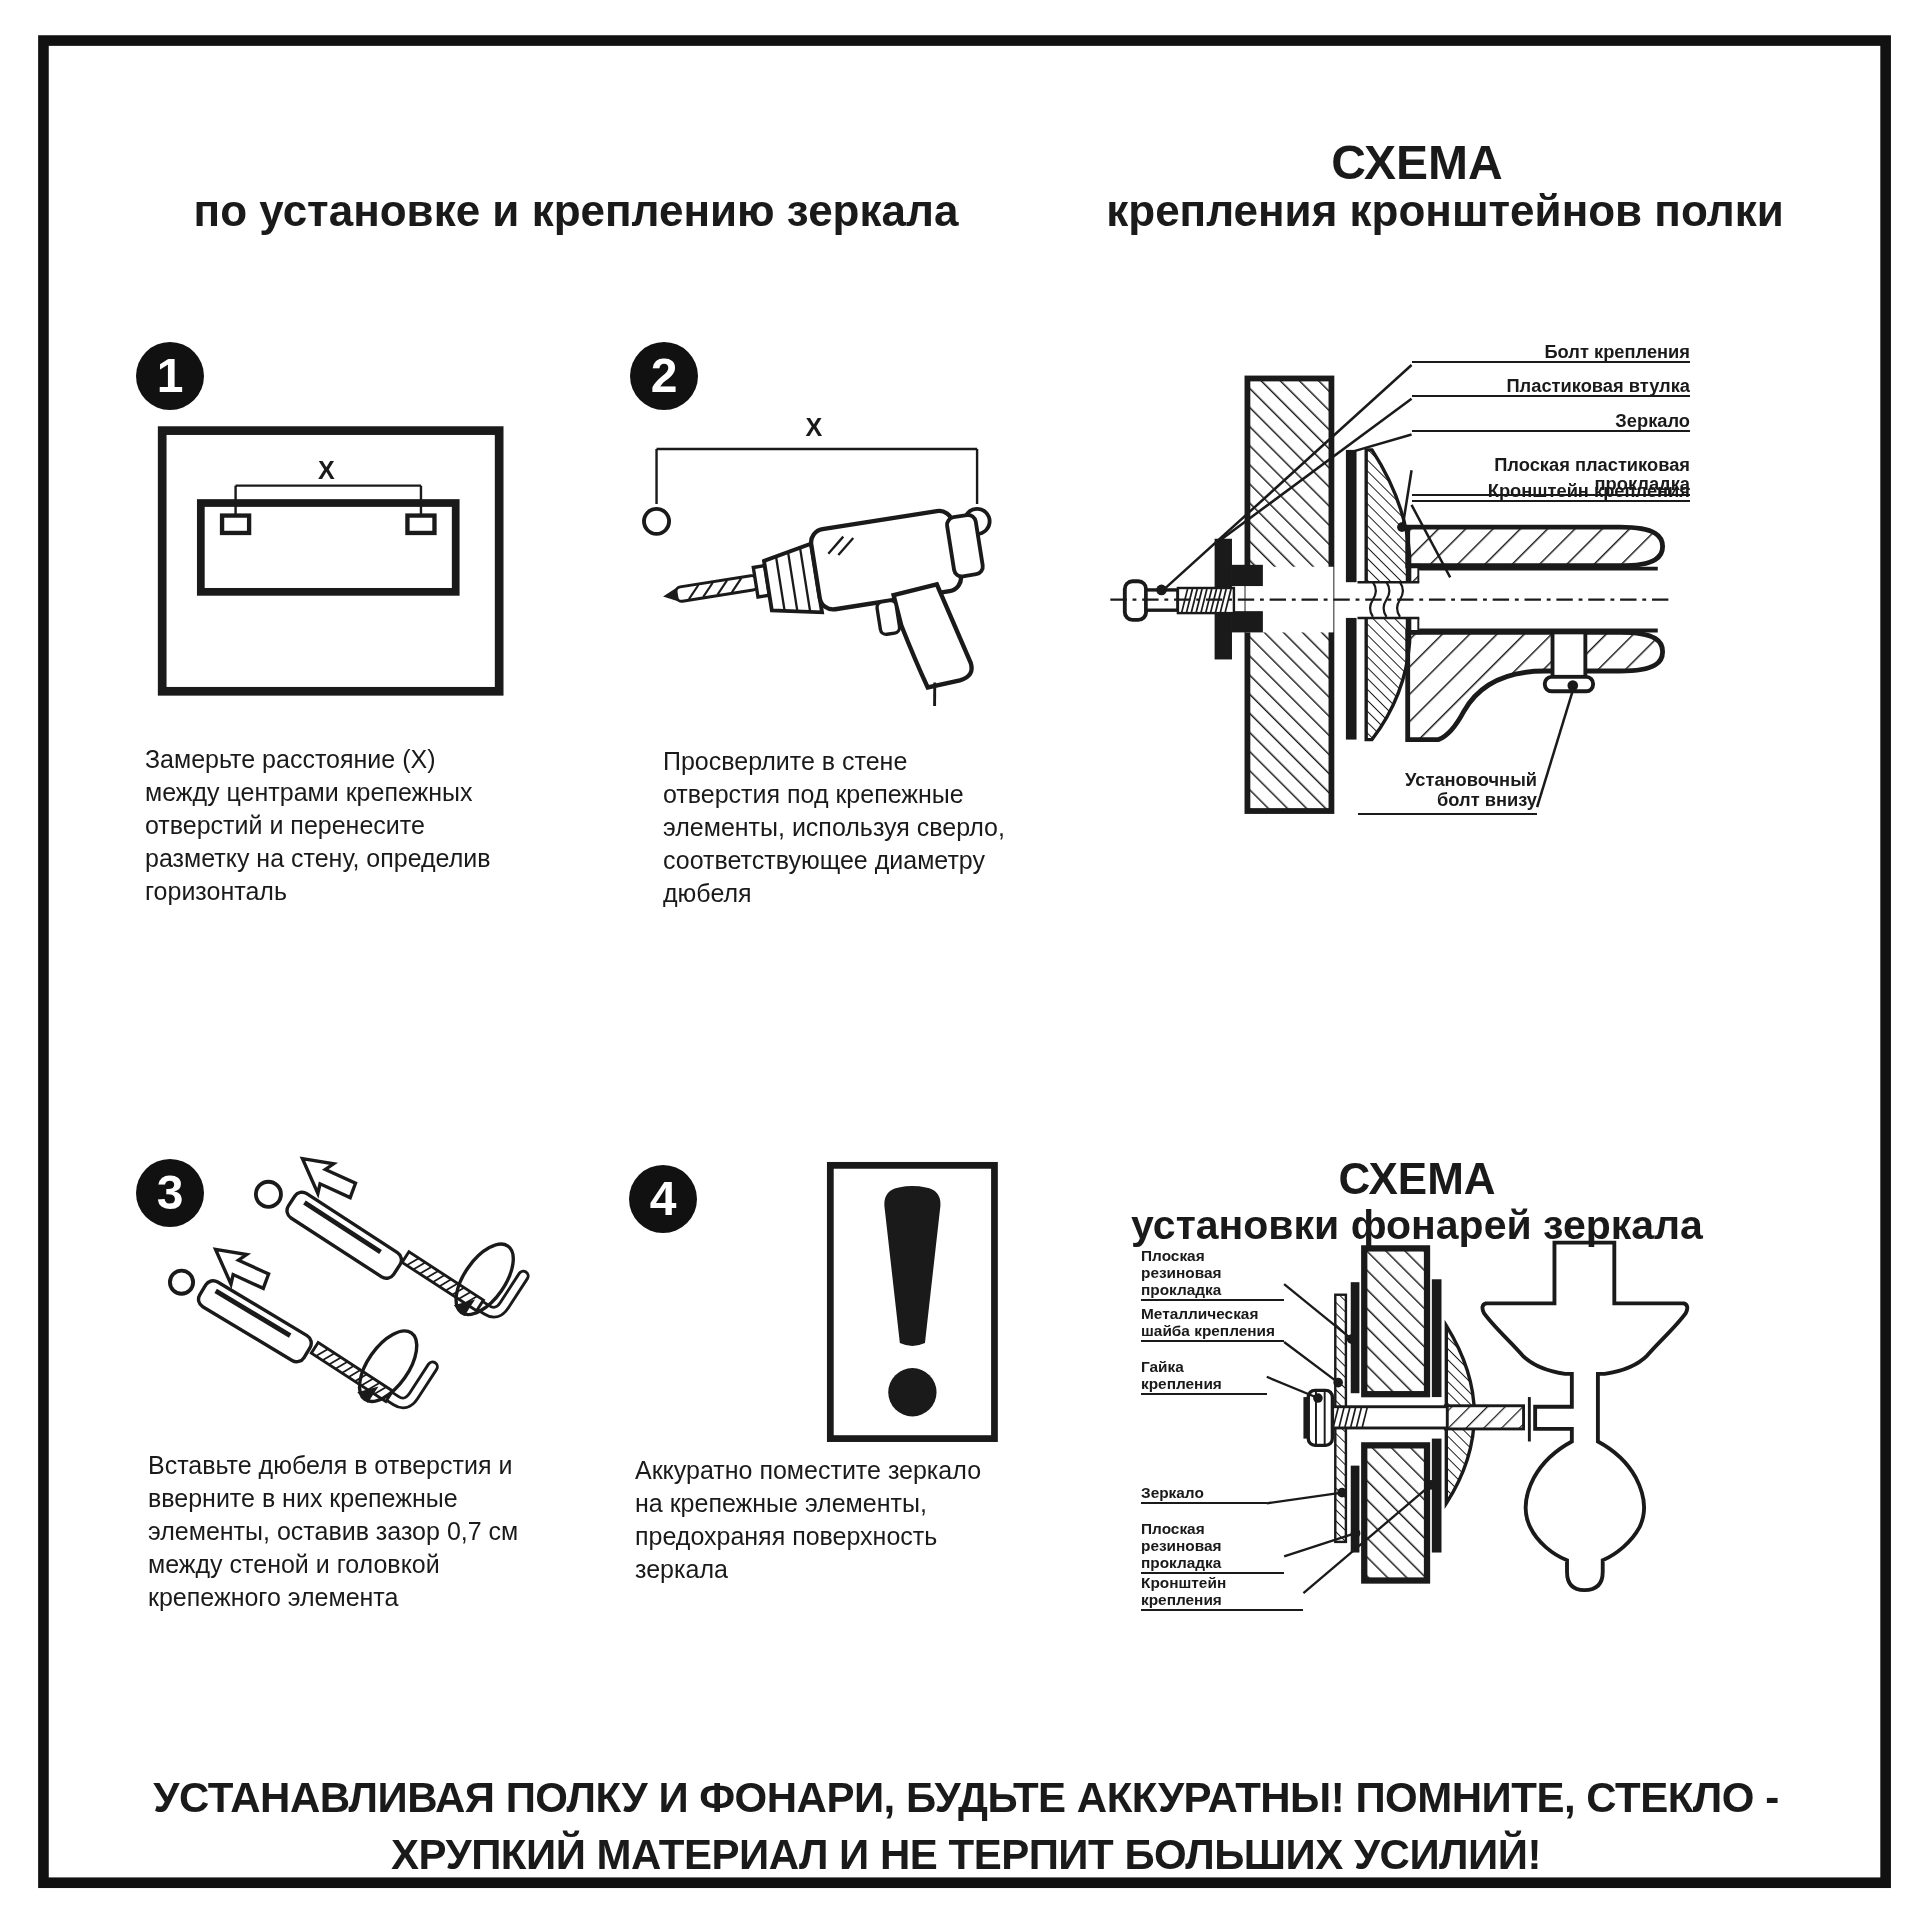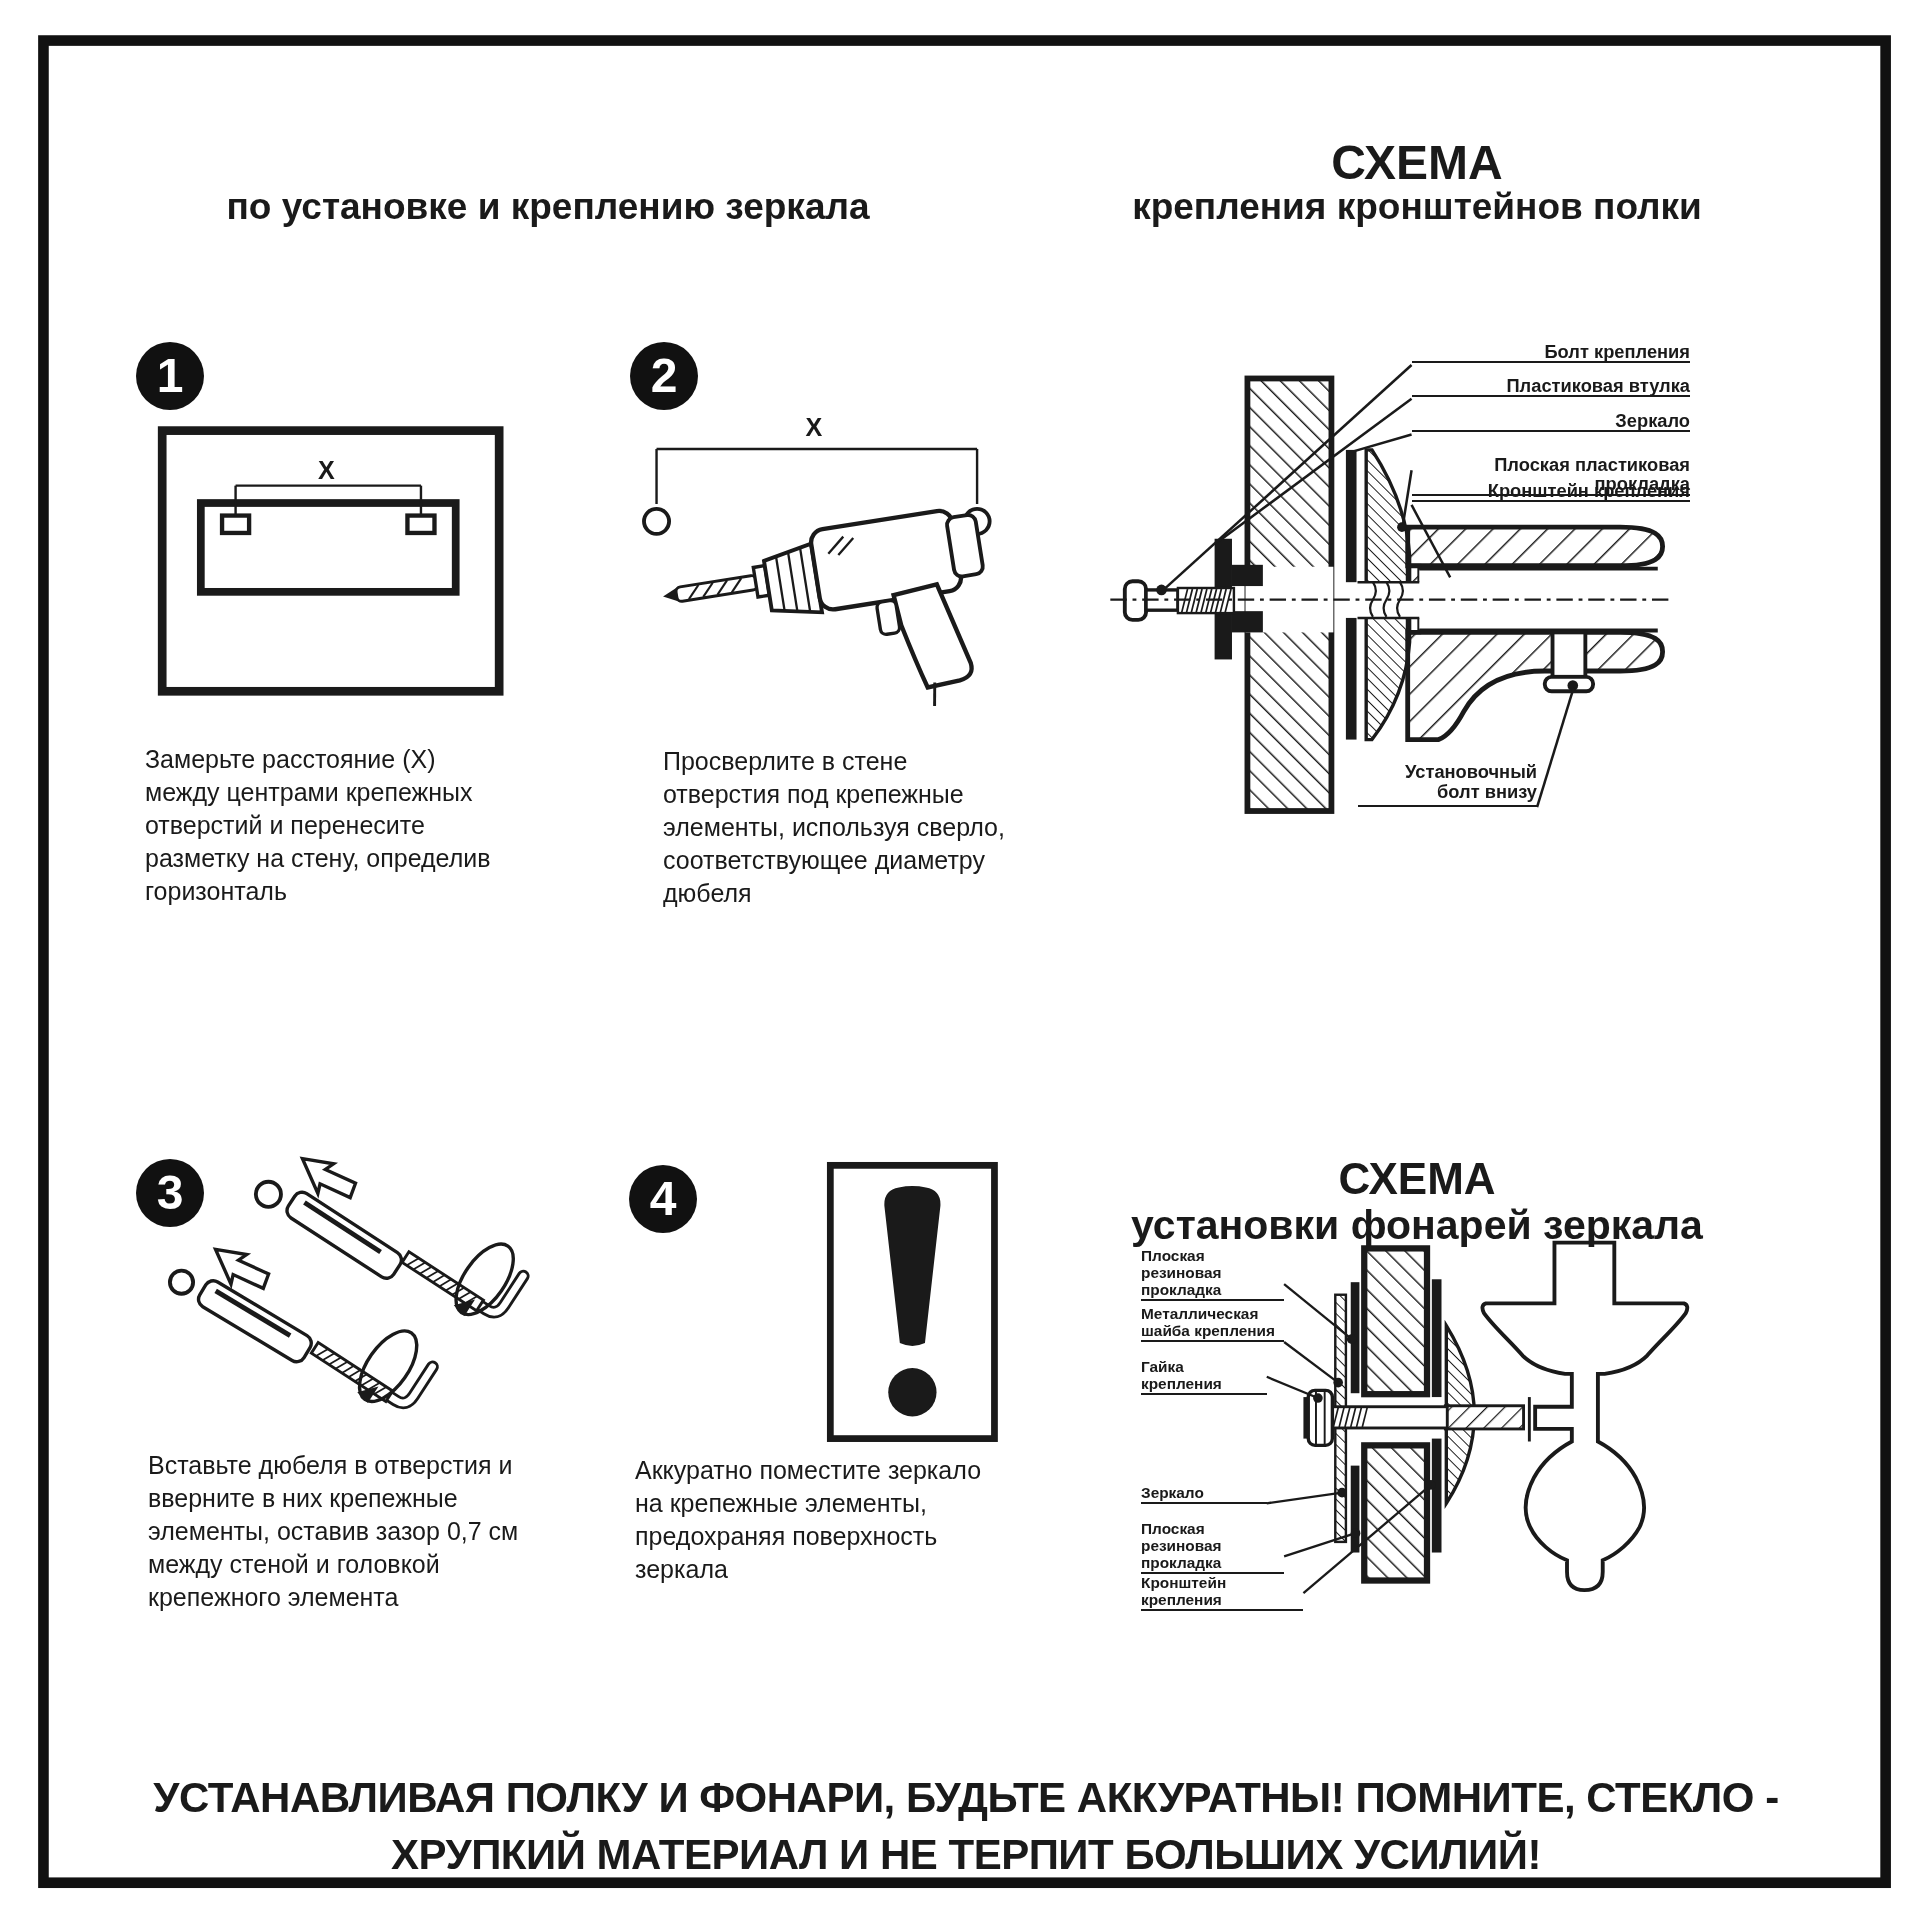--- a/index.html
+++ b/index.html
@@ -2,30 +2,30 @@
 <html><head>
 <meta charset="utf-8">
 <style>
   html,body{margin:0;padding:0;background:#888;}
   .page{position:relative;width:1931px;height:1931px;background:#ffffff;
         font-family:"Liberation Sans","DejaVu Sans",sans-serif;color:#1a1a1a;overflow:hidden;}
   svg{position:absolute;left:0;top:0;}
   svg text{font-family:"Liberation Sans","DejaVu Sans",sans-serif;fill:#1a1a1a;}
   .title{position:absolute;text-align:center;font-weight:bold;line-height:1.08;}
   .t1{font-size:48px;}
-  .t2{font-size:37px;}
+  .t2{font-size:44px;margin-left:28px;}
   .t1s{font-size:44px;}
   .t2s{font-size:41px;}
   .step-num{position:absolute;width:68px;height:68px;border-radius:50%;background:#111;
             color:#fff;font-weight:bold;font-size:48px;line-height:68px;text-align:center;}
   .step-text{position:absolute;font-size:25px;line-height:33px;}
   .lbl-r{position:absolute;text-align:right;font-weight:bold;font-size:18.3px;line-height:19.3px;
          border-bottom:2.9px solid #1a1a1a;padding-bottom:0;}
   .lbl-r2{position:absolute;text-align:right;font-weight:bold;font-size:18.3px;line-height:20px;
-         border-bottom:2.9px solid #1a1a1a;padding-bottom:2.9px;}
+         border-bottom:2.9px solid #1a1a1a;padding-bottom:2.9px;margin-top:8px;}
   .lbl-l{position:absolute;text-align:left;font-weight:bold;font-size:15.4px;line-height:17px;
          border-bottom:2.4px solid #1a1a1a;padding-bottom:1px;}
   .warning{position:absolute;left:97px;top:1769px;width:1738px;text-align:center;
            font-weight:bold;font-size:42px;line-height:57px;letter-spacing:-0.5px;}
 </style>
 </head>
 <body>
 
 <div class="page">
 

